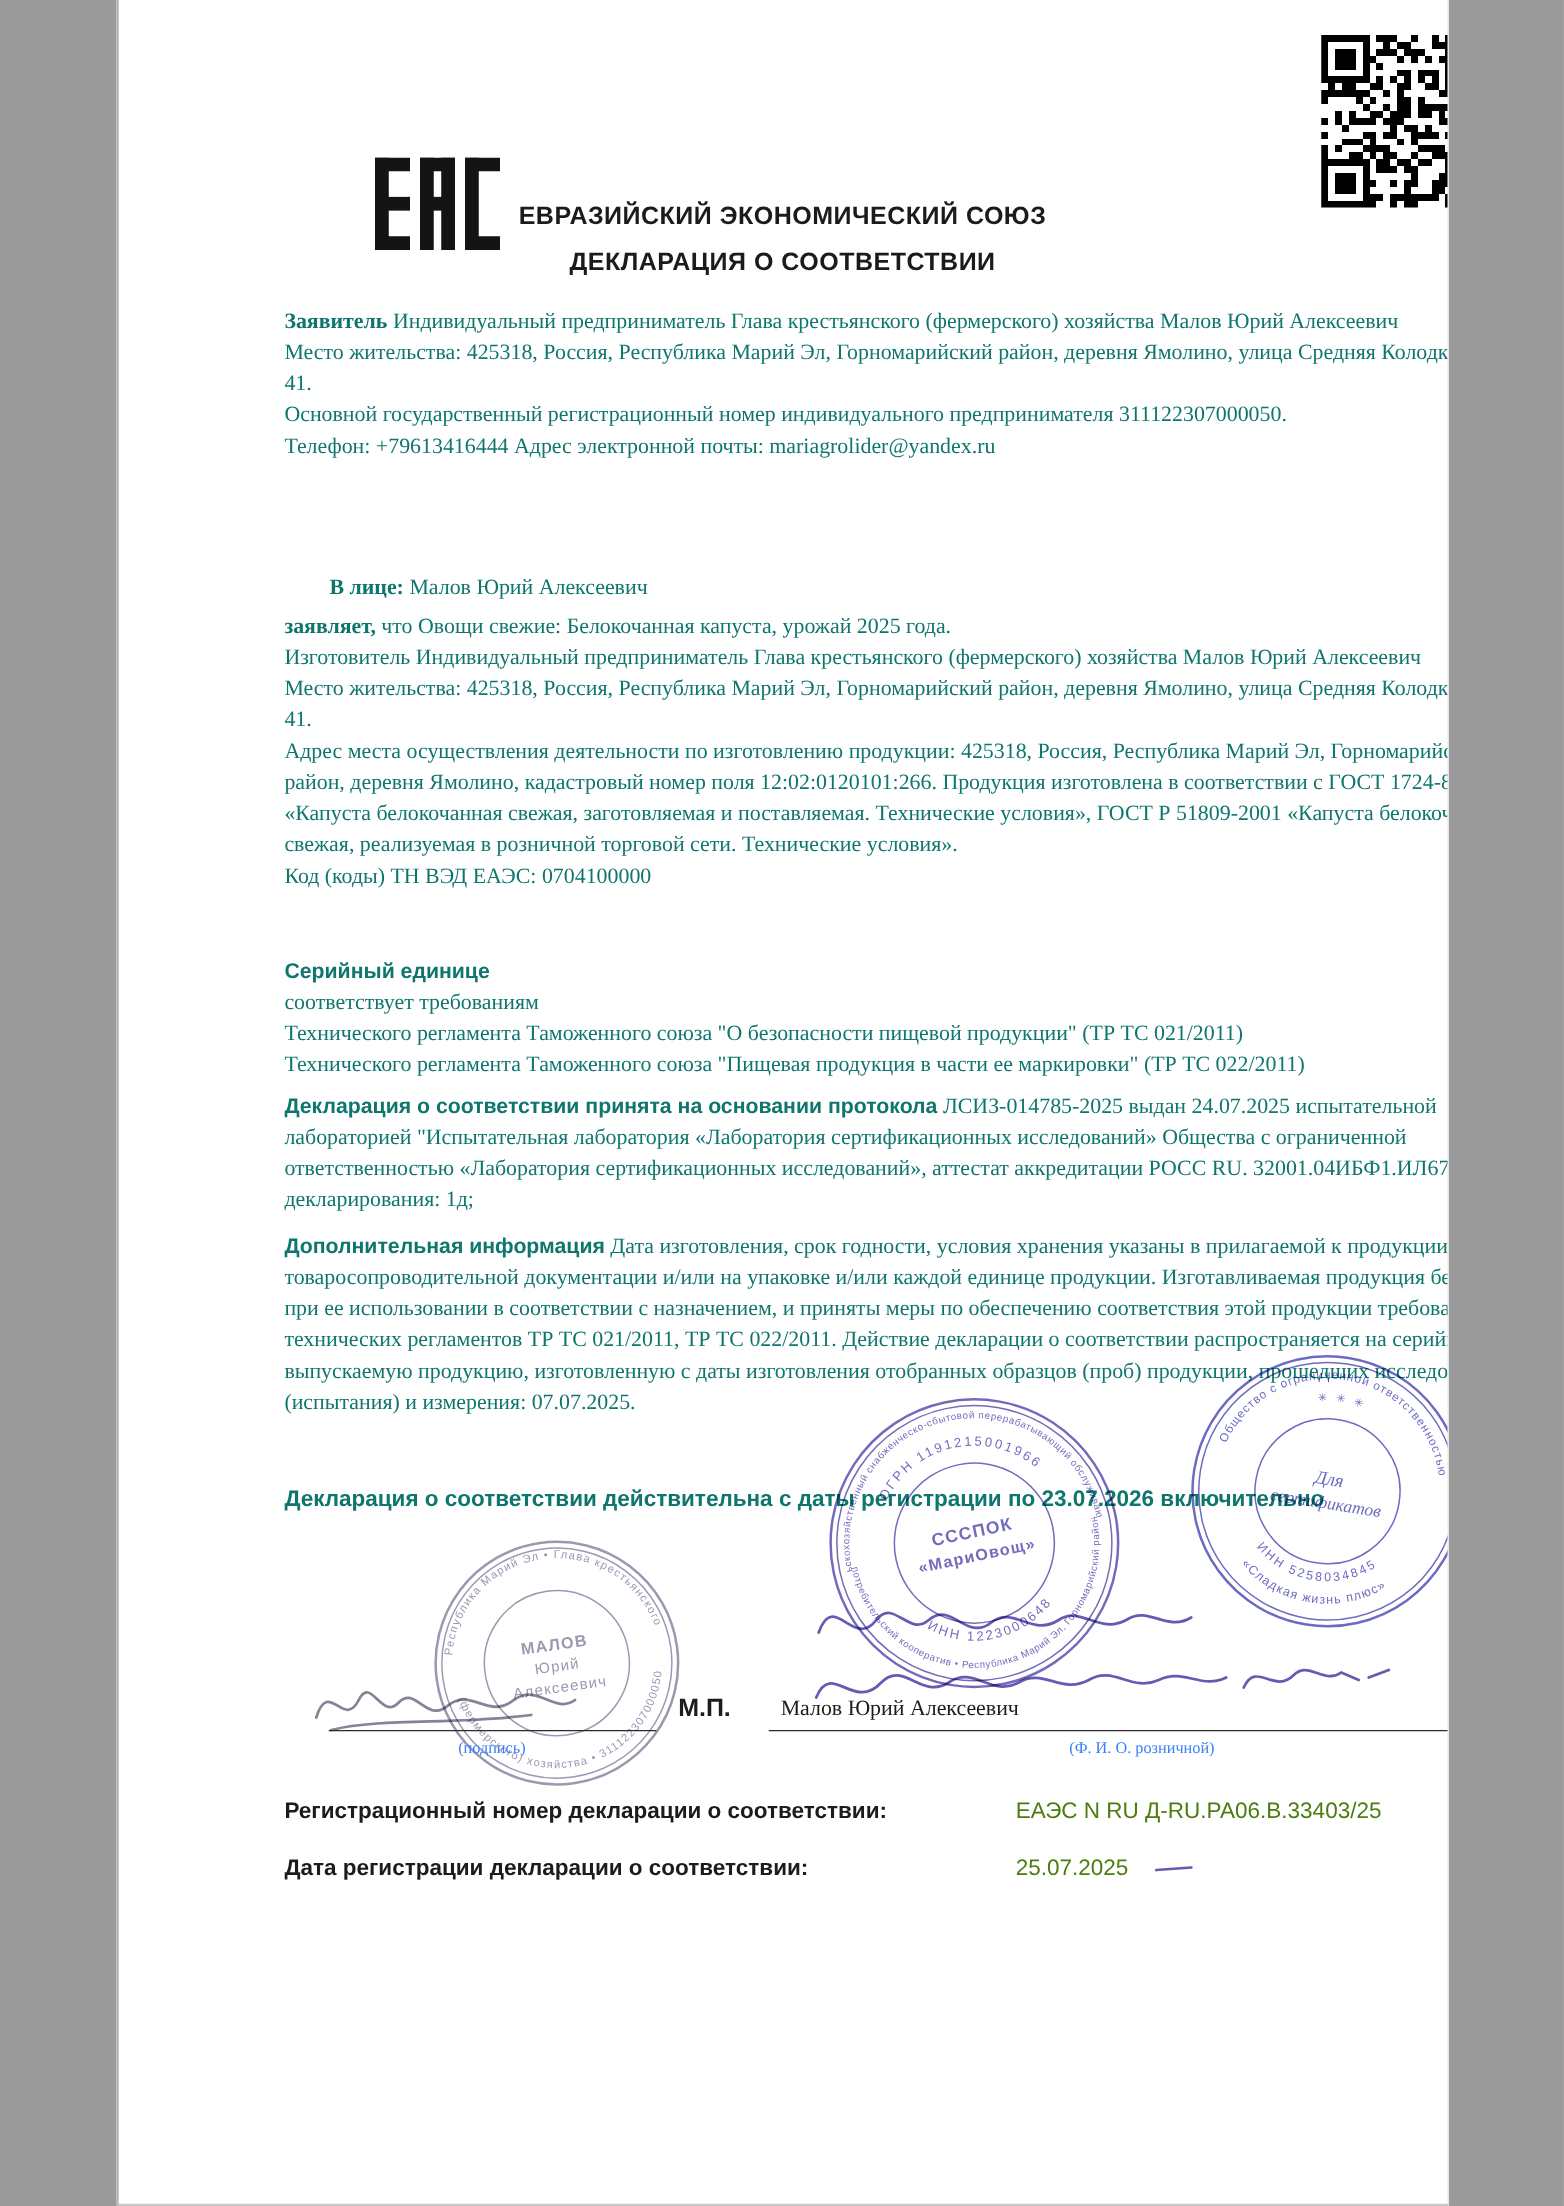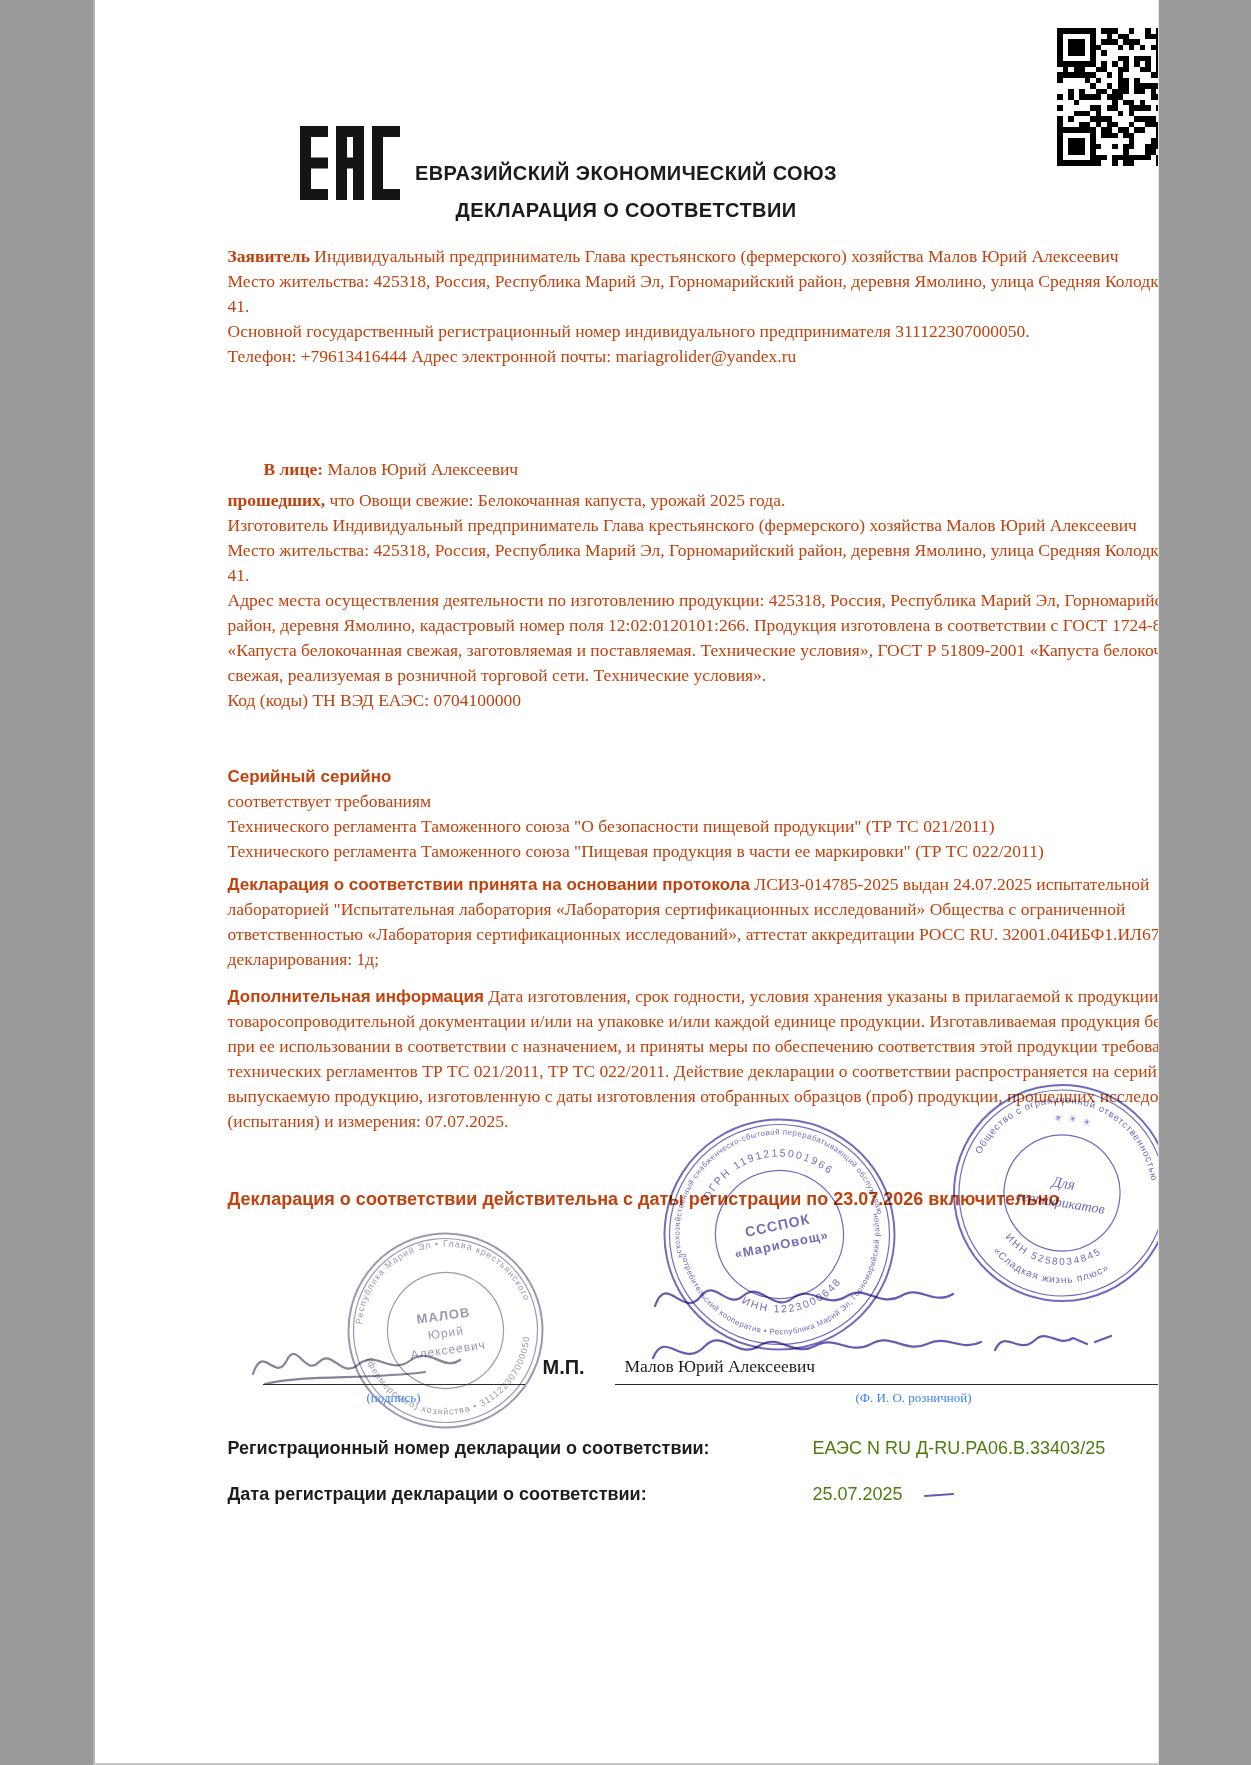--- a/index.html
+++ b/index.html
@@ -10,21 +10,21 @@
     font-family:"Liberation Serif", serif; color:#1c1c1c;
   }
   .abs{position:absolute;}
   .title{
     position:absolute; left:0; right:0; text-align:center;
     font-family:"Liberation Sans", sans-serif; font-weight:bold;
     font-size:20px; letter-spacing:.4px; color:#1b1b1b;
   }
   .para{
     position:absolute; left:133px; width:1000px;
-    font-size:17.5px; line-height:25px; color:#c2410c;
+    font-size:17.5px; line-height:25px; color:#0f766e;
   }
   .lead{font-weight:bold;}
   .sansb{font-family:"Liberation Sans", sans-serif; font-weight:bold;}
   .caption{font-size:13px; color:#3b82f6; text-align:center;}
   .sig-line{border-top:1.5px solid #2a2a2a; height:0;}
   .regval{font-family:"Liberation Sans", sans-serif; font-size:18px; color:#4d7c0f;}
 
   
   .stamp{position:absolute; mix-blend-mode:multiply;}
   .ring1{fill:none; stroke:currentColor; stroke-width:1.2;}
@@ -383,29 +383,29 @@
     <div>Место жительства: 425318, Россия, Республика Марий Эл, Горномарийский район, деревня Ямолино, улица Средняя Колодка, дом 41.</div>
     <div>Основной государственный регистрационный номер индивидуального предпринимателя 311122307000050.</div>
     <div>Телефон: +79613416444 Адрес электронной почты: mariagrolider@yandex.ru</div>
   </div>
 
   <div class="para" style="top:457px;margin-left:36px;">
     <span class="lead">В лице:</span><span> Малов Юрий Алексеевич</span>
   </div>
 
   <div class="para" style="top:488px;">
-    <div><span class="lead">прошедших,</span><span> что Овощи свежие: Белокочанная капуста, урожай 2025 года.</span></div>
+    <div><span class="lead">заявляет,</span><span> что Овощи свежие: Белокочанная капуста, урожай 2025 года.</span></div>
     <div>Изготовитель Индивидуальный предприниматель Глава крестьянского (фермерского) хозяйства Малов Юрий Алексеевич</div>
     <div>Место жительства: 425318, Россия, Республика Марий Эл, Горномарийский район, деревня Ямолино, улица Средняя Колодка, дом 41.</div>
     <div>Адрес места осуществления деятельности по изготовлению продукции: 425318, Россия, Республика Марий Эл, Горномарийский район, деревня Ямолино, кадастровый номер поля 12:02:0120101:266. Продукция изготовлена в соответствии с ГОСТ 1724-85 «Капуста белокочанная свежая, заготовляемая и поставляемая. Технические условия», ГОСТ Р 51809-2001 «Капуста белокочанная свежая, реализуемая в розничной торговой сети. Технические условия».</div>
     <div>Код (коды) ТН ВЭД ЕАЭС: 0704100000</div>
   </div>
 
   <div class="para" style="top:764px;">
-    <div class="sansb" style="font-size:17px;">Серийный серийно</div>
+    <div class="sansb" style="font-size:17px;">Серийный единице</div>
     <div>соответствует требованиям</div>
     <div>Технического регламента Таможенного союза "О безопасности пищевой продукции" (ТР ТС 021/2011)</div>
     <div>Технического регламента Таможенного союза "Пищевая продукция в части ее маркировки" (ТР ТС 022/2011)</div>
   </div>
 
   <div class="para" style="top:872px;">
     <span class="sansb" style="font-size:17px;">Декларация о соответствии принята на основании протокола</span><span> ЛСИЗ-014785-2025 выдан 24.07.2025 испытательной лабораторией "Испытательная лаборатория «Лаборатория сертификационных исследований» Общества с ограниченной ответственностью «Лаборатория сертификационных исследований», аттестат аккредитации РОСС RU. 32001.04ИБФ1.ИЛ67"; Схема декларирования: 1д;</span>
   </div>
 
   <div class="para" style="top:984px;">

